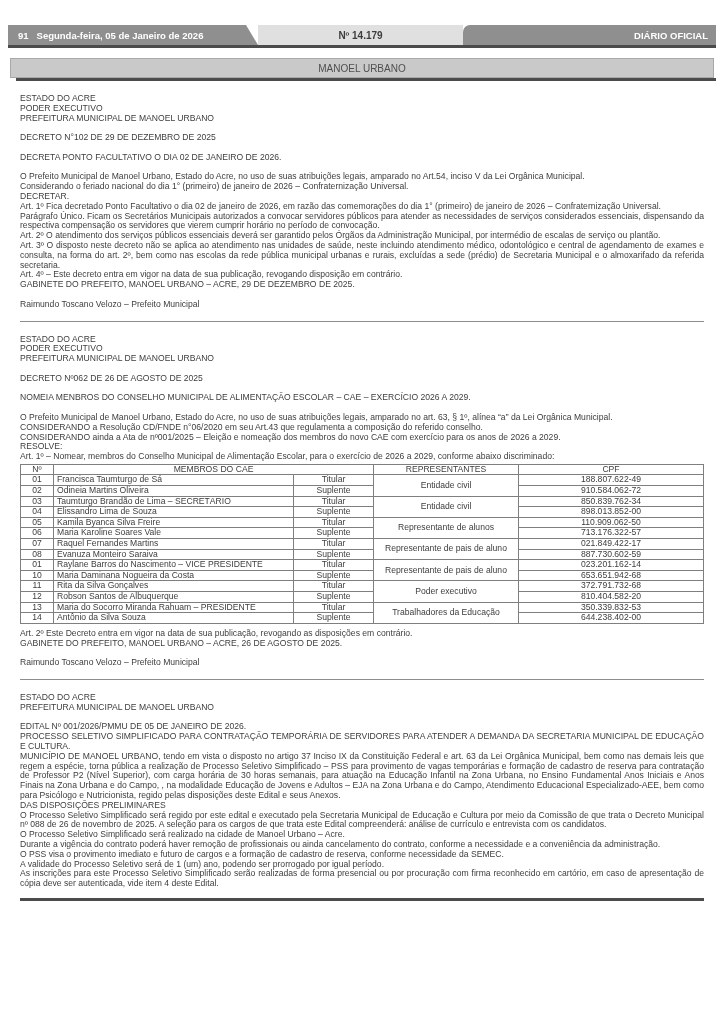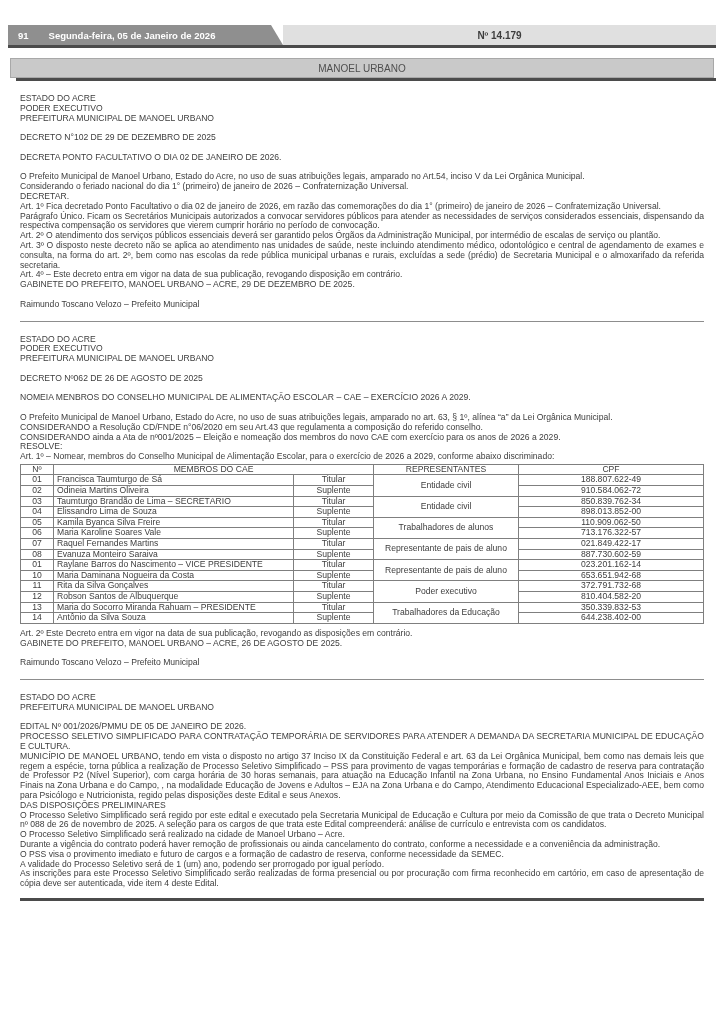--- a/index.html
+++ b/index.html
@@ -1,22 +1,22 @@
 <!DOCTYPE html>
 <html><head>
 <meta charset="utf-8">
 <style>
   * { margin:0; padding:0; box-sizing:border-box; }
   html,body { background:#ffffff; font-family:"Liberation Sans", sans-serif; color:#3d3d3d; }
   .page { position:relative; width:724px; height:1024px; overflow:hidden; background:#fff; }
 
   
   .masthead { display:flex; margin:25px 8px 0 8px; height:20px; }
-  .tab-left { width:275px; background:#8f8f8f; color:#fff; font-weight:bold; font-size:9.5px;
-              display:flex; align-items:center; gap:20px; padding-left:10px;
+  .tab-left { width:250px; background:#8f8f8f; color:#fff; font-weight:bold; font-size:9.5px;
+              display:flex; align-items:center; gap:8px; padding-left:10px;
               clip-path:polygon(0 0, calc(100% - 12px) 0, 100% 100%, 0 100%); }
   .tab-mid { flex:1; background:#e0e0e0; color:#3d3d3d; font-weight:bold; font-size:10px;
              display:flex; align-items:center; justify-content:center; }
   .tab-right { width:253px; background:#8f8f8f; color:#fff; font-weight:bold; font-size:9.5px;
                display:flex; align-items:center; justify-content:flex-end; padding-right:8px;
                border-radius:7px 0 0 0; }
   .masthead-rule { height:3px; background:#4b4b4b; margin:0 8px; }
 
   
   .section-bar { margin:10px 10px 0 10px; background:#c9c9c9; border:1px solid #a8a8a8;
@@ -44,20 +44,23 @@
 <div class="page">
 
   <div class="masthead">
     <div class="tab-left">
       <span>91</span>
       <span>Segunda-feira, 05 de Janeiro de 2026</span>
     </div>
     <div class="tab-mid">
       <span>Nº 14.179</span>
     </div>
+    <div class="tab-right">
+      <span>DIÁRIO OFICIAL</span>
+    </div>
   </div>
   <div class="masthead-rule"></div>
 
   <div class="section-bar">MANOEL URBANO</div>
   <div class="section-rule"></div>
 
   <div class="content">
 
     <div>
       <p>ESTADO DO ACRE</p>
@@ -138,21 +141,21 @@
           <tr>
             <td>04</td>
             <td class="name">Elissandro Lima de Souza</td>
             <td>Suplente</td>
             <td>898.013.852-00</td>
           </tr>
           <tr>
             <td>05</td>
             <td class="name">Kamila Byanca Silva Freire</td>
             <td>Titular</td>
-            <td rowspan="2">Trabalhadores de alunos</td>
+            <td rowspan="2">Representante de alunos</td>
             <td>110.909.062-50</td>
           </tr>
           <tr>
             <td>06</td>
             <td class="name">Maria Karoline Soares Vale</td>
             <td>Suplente</td>
             <td>713.176.322-57</td>
           </tr>
           <tr>
             <td>07</td>

